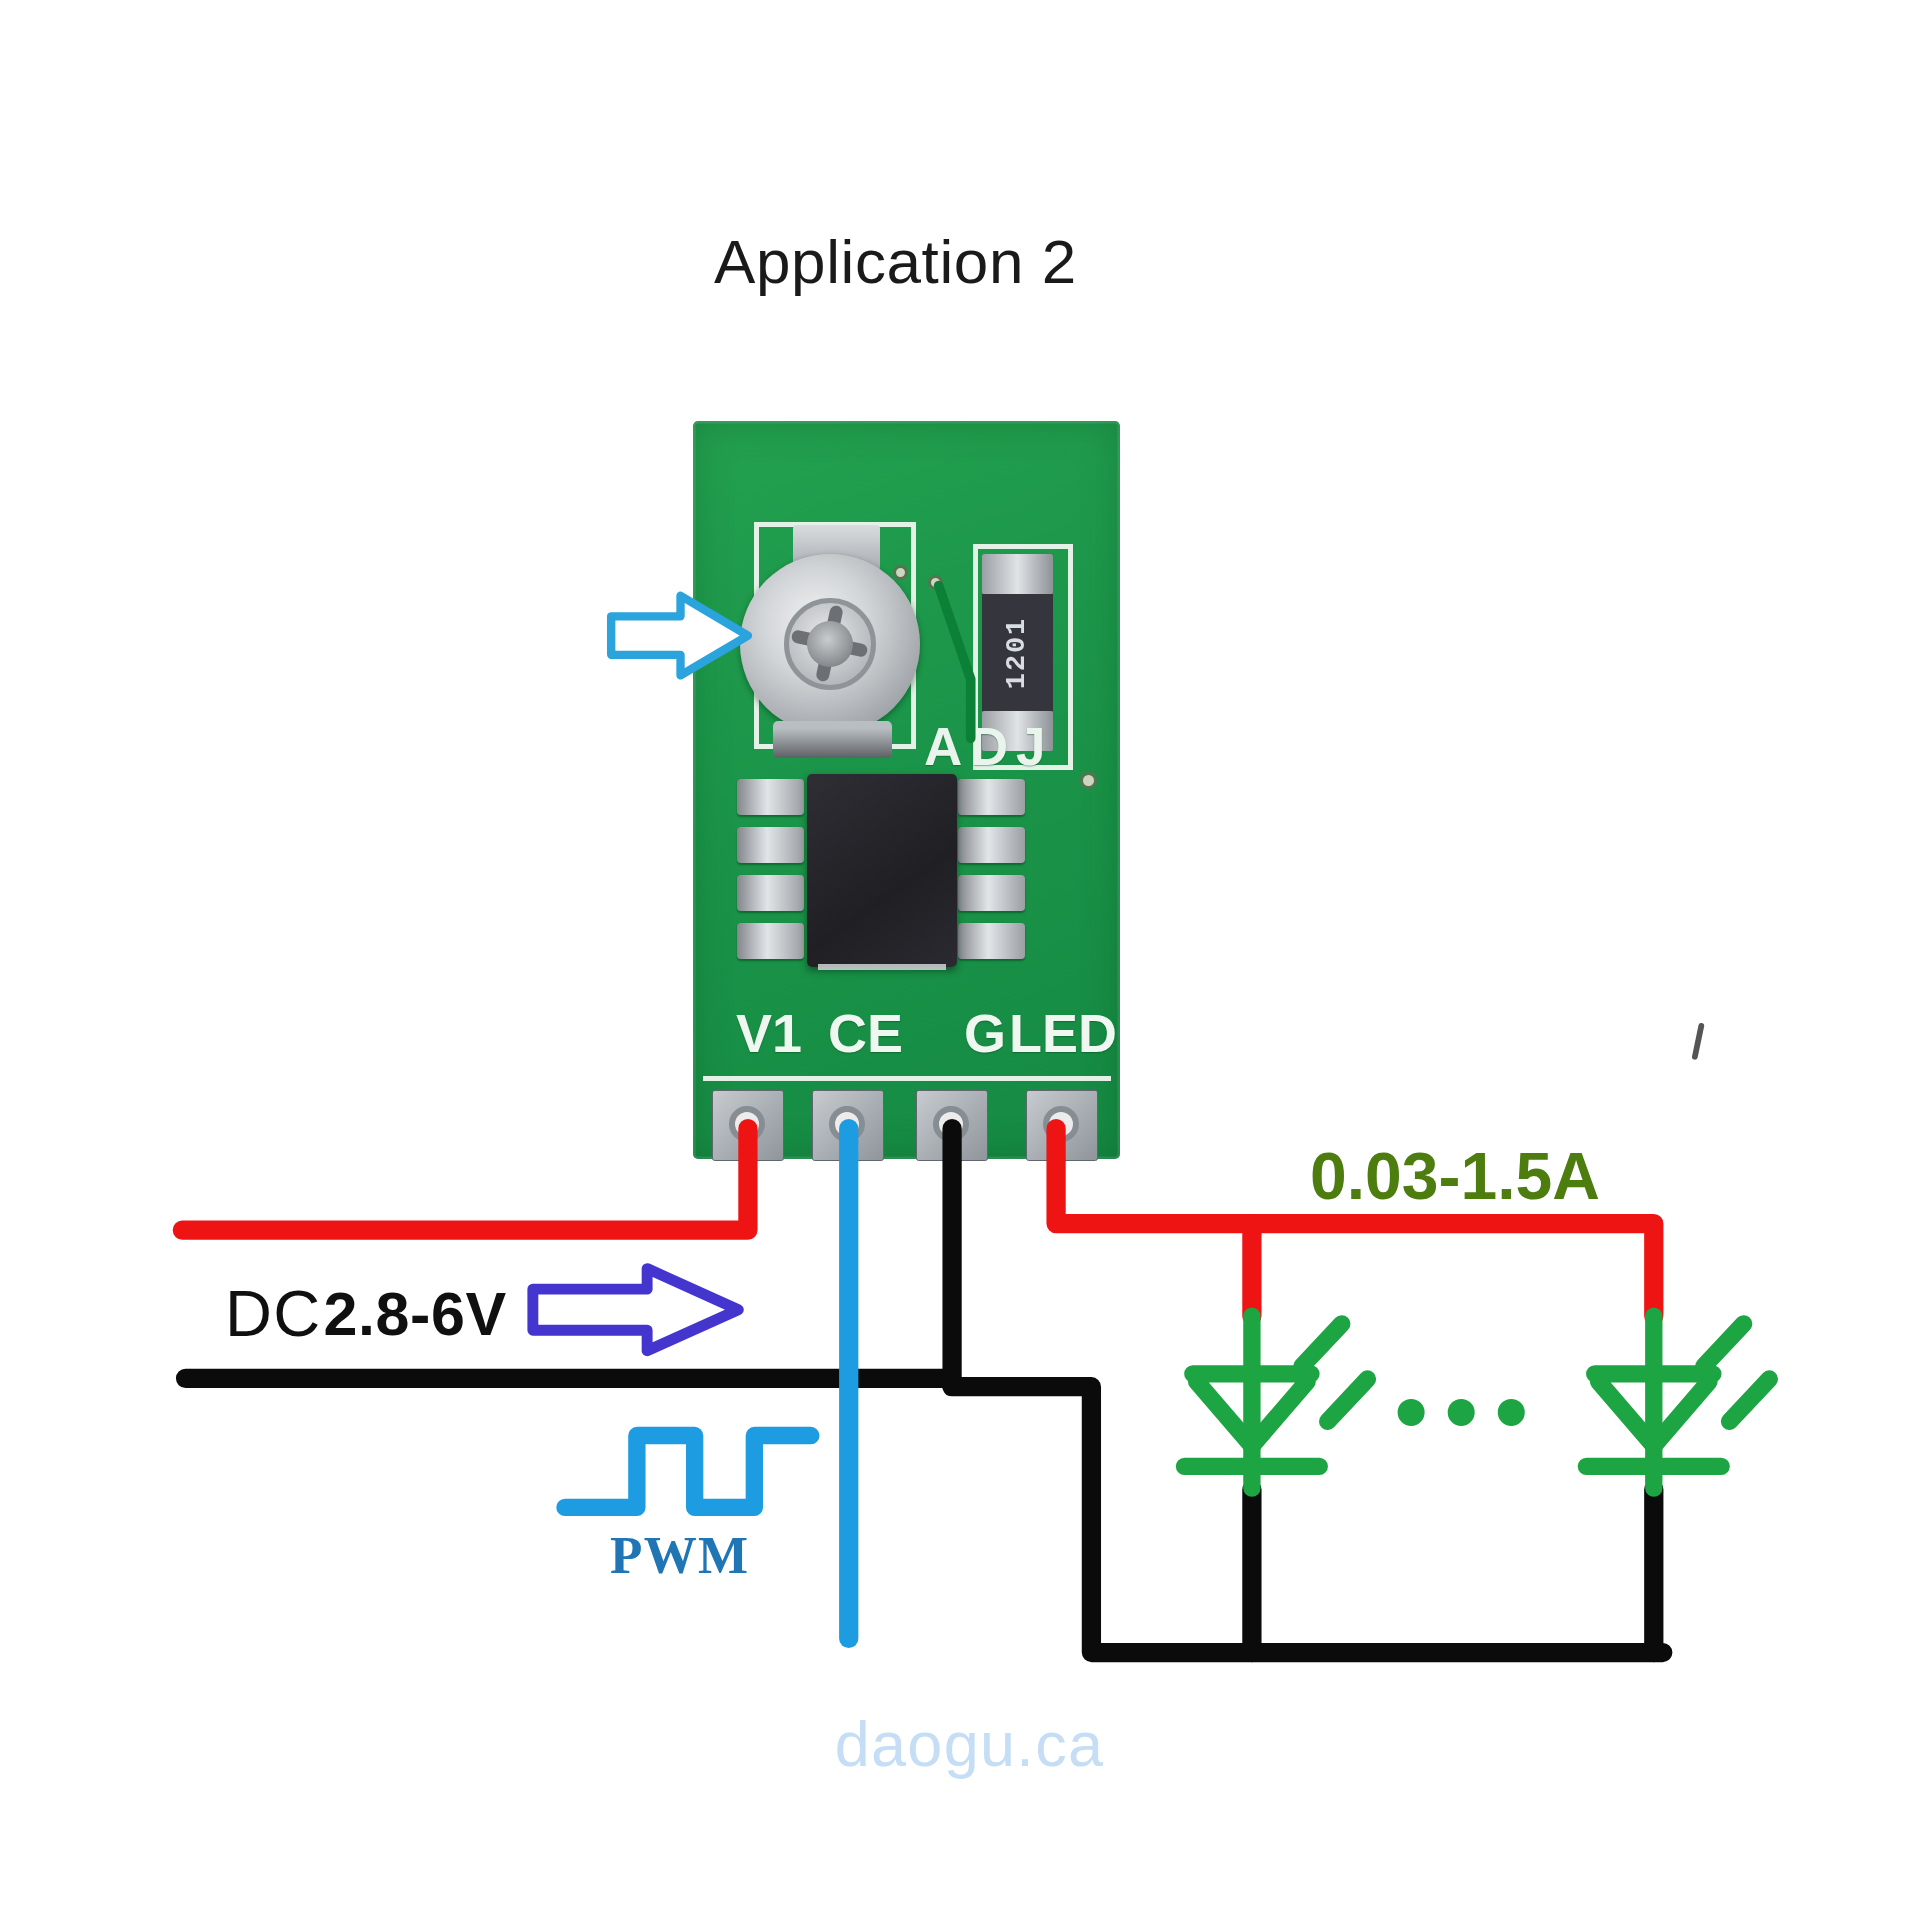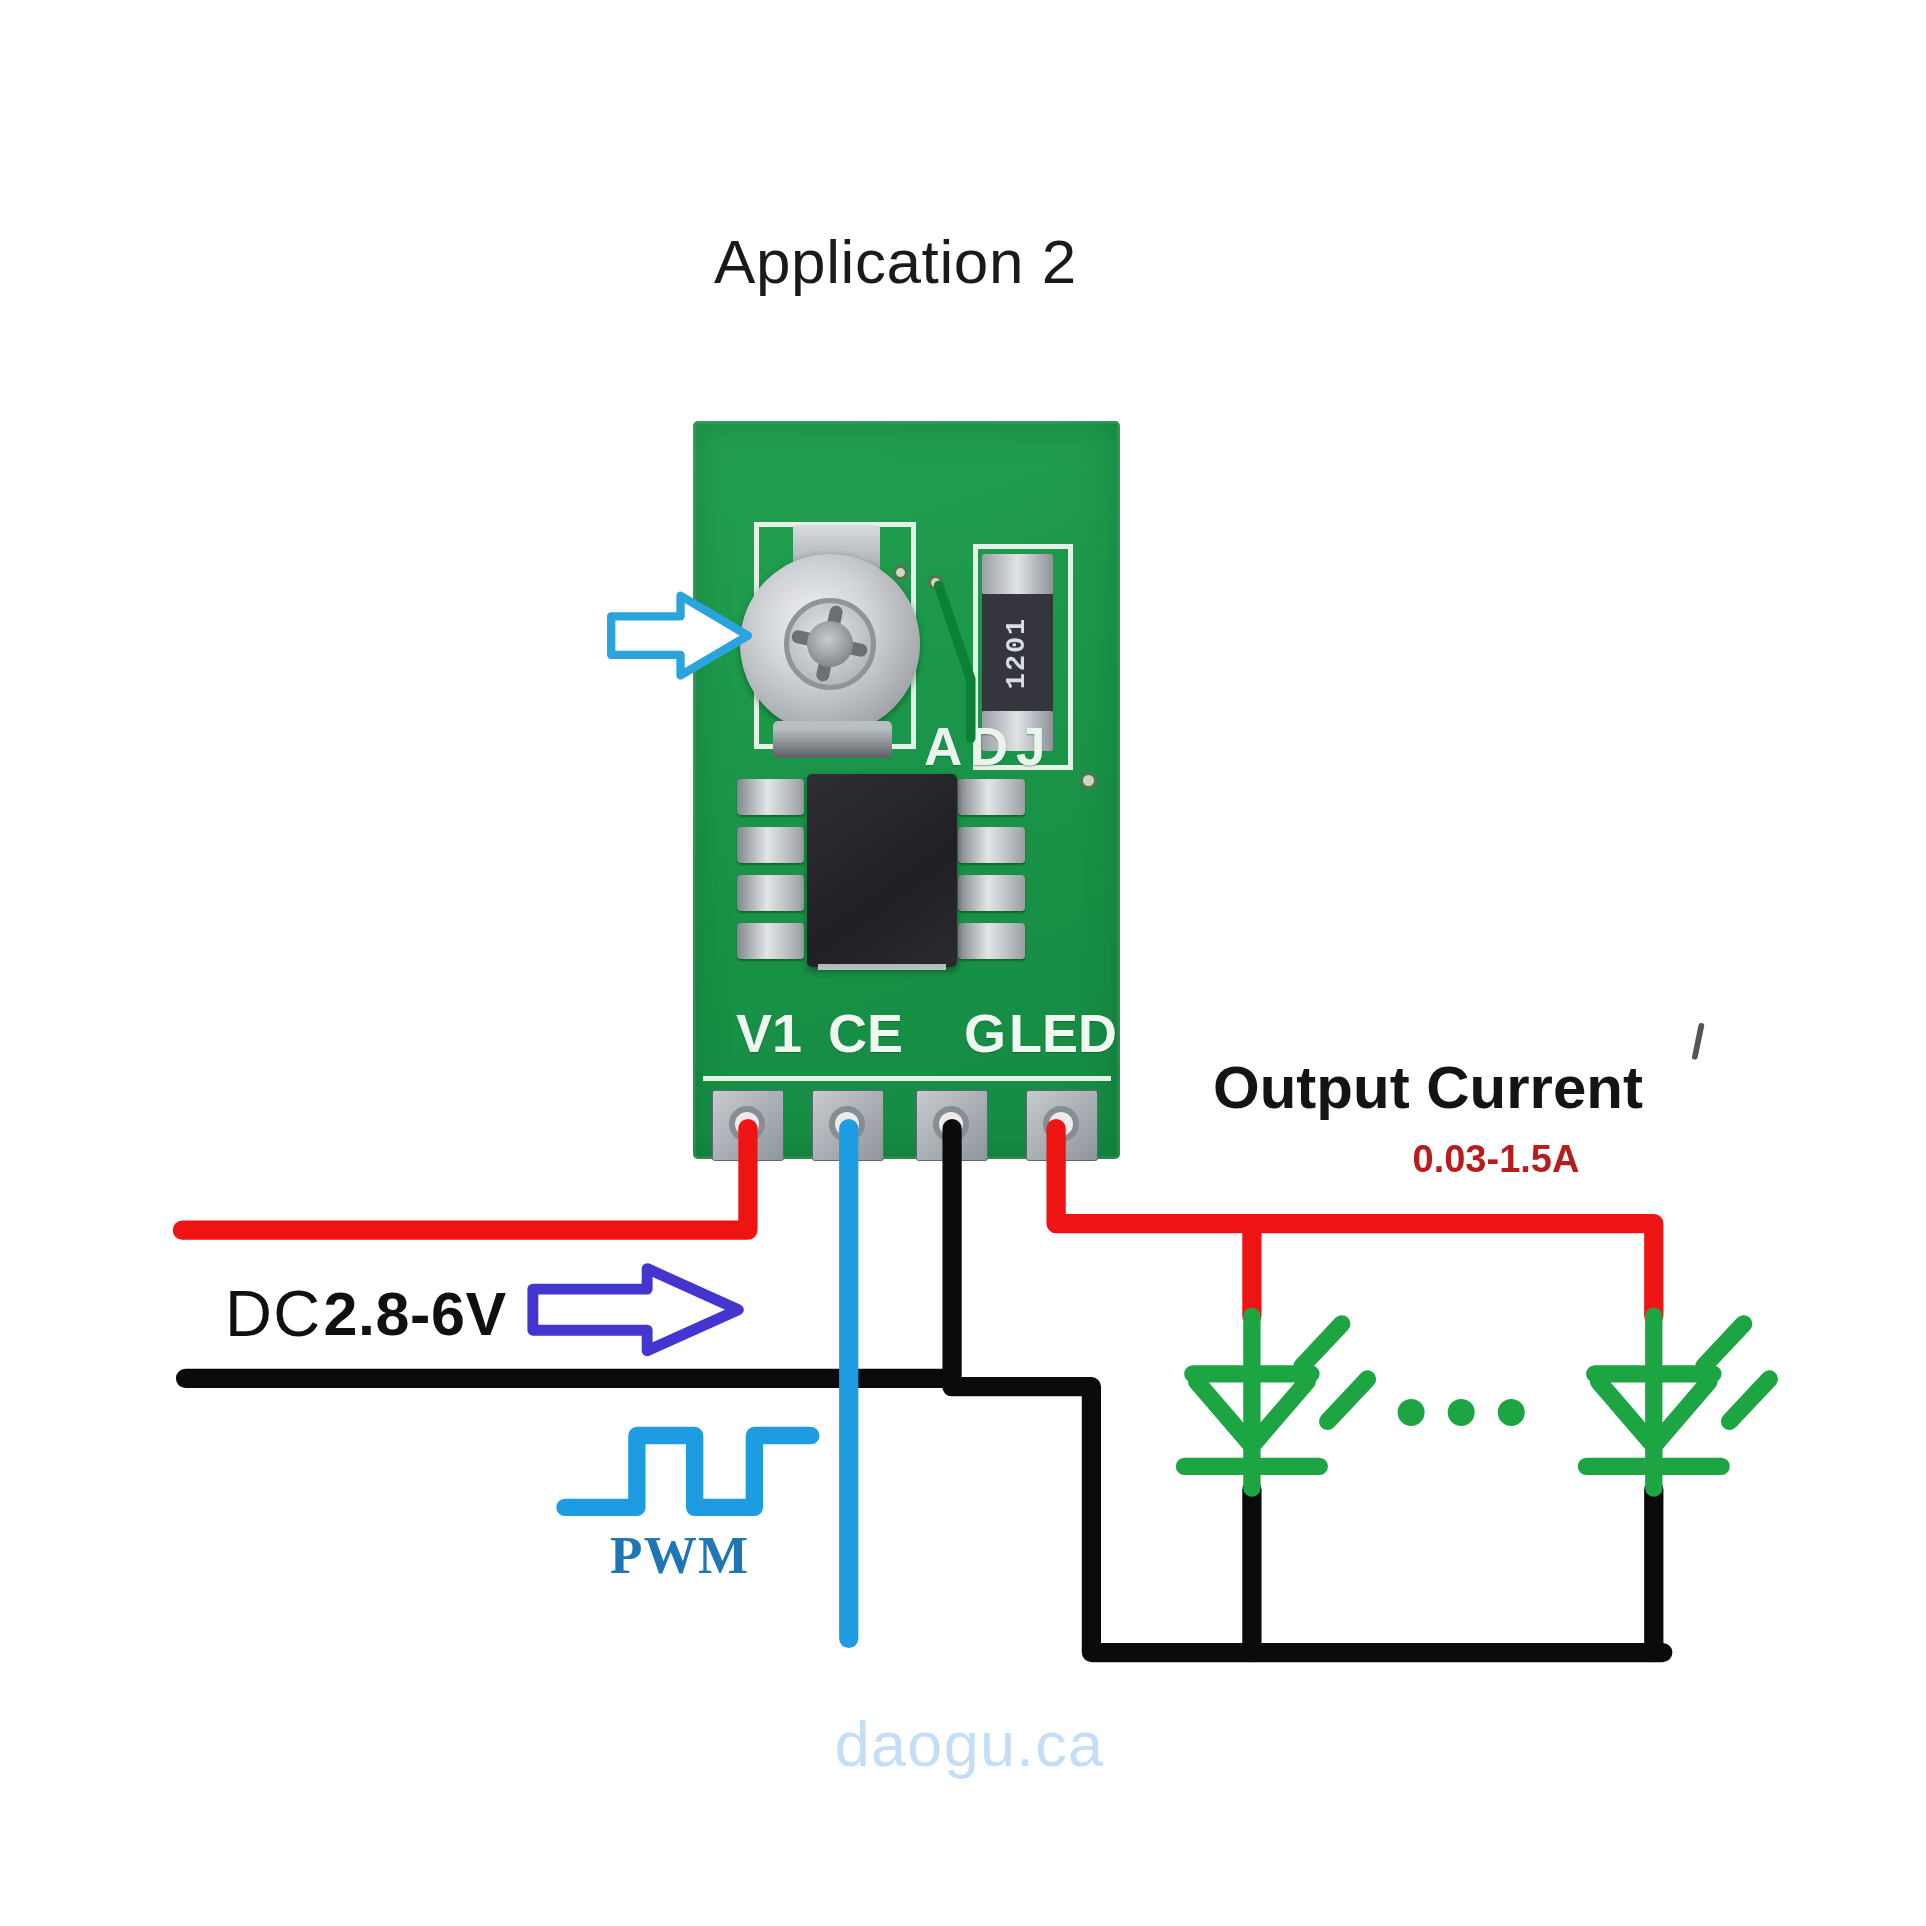--- a/index.html
+++ b/index.html
@@ -6,21 +6,21 @@
   #canvas{position:relative;width:1926px;height:1926px;background:#ffffff;overflow:hidden;
           font-family:"Liberation Sans",sans-serif;}
   .abs{position:absolute;}
   
   .title-line{position:absolute;text-align:center;color:#1a1a1a;font-size:62px;line-height:1.05;
               font-weight:400;letter-spacing:0.6px;}
   #title1{top:229px;left:0;width:1791px;}
   #title2{top:315px;left:0;width:1926px;}
   
   #out-cur{top:1053px;left:1181px;width:494px;text-align:center;font-size:60px;font-weight:800;color:#141414;}
-  #out-rng{top:1138px;left:1310px;width:372px;text-align:center;font-size:38px;font-weight:600;color:#b91c1c;}
+  #out-rng{top:1138px;left:1310px;width:372px;font-size:66px;font-weight:600;color:#4d7c0f;}
   #dc-wrap{top:1276px;left:225px;display:flex;align-items:center;gap:2px;color:#101010;}
   #dc-wrap .dc{font-size:65px;font-weight:400;letter-spacing:1.3px;}
   #dc-wrap .rng{font-size:61px;font-weight:800;letter-spacing:0.6px;}
   #pwm-lab{top:1525px;left:610px;width:141px;text-align:left;font-family:"Liberation Serif",serif;
            font-size:53px;font-weight:700;color:#2076b4;letter-spacing:1.3px;}
   #watermark{top:1708px;left:822px;width:295px;text-align:center;font-size:63px;font-weight:400;
              color:#c5def5;letter-spacing:1.3px;}
   
   #board{left:693px;top:421px;width:427px;height:738px;border-radius:5.1px;
          background:linear-gradient(160deg,#23a050 0%,#1b9549 45%,#158a43 100%);
@@ -169,21 +169,20 @@
       <path d="M 2654 2128 L 2716 2062 M 2694 2214 L 2756 2148" fill="none" stroke-width="27" stroke-linecap="round" stroke="#1da443"></path>
     </g>
 
     <polygon points="830,2008 1008,2008 1008,1976 1150,2040 1008,2104 1008,2072 830,2072" fill="#ffffff" stroke-width="17" stroke-linejoin="round" stroke="#4335cd"></polygon>
 
     <polygon points="952,960 1060,960 1060,928 1165,990 1060,1052 1060,1020 952,1020" fill="#ffffff" stroke-width="13" stroke-linejoin="round" stroke="#2ba3dc"></polygon>
 
     <path d="M 2650 1598 L 2640 1646" stroke="#555555" stroke-width="9" stroke-linecap="round"></path>
   </svg>
 
-  <div class="abs" id="out-cur">Output Current</div>
   <div class="abs" id="out-rng">0.03-1.5A</div>
 
   <div class="abs" id="dc-wrap">
     <span class="dc">DC</span>
     <span class="rng">2.8-6V</span>
   </div>
 
   <div class="abs" id="pwm-lab">PWM</div>
 
   <div class="abs" id="watermark">daogu.ca</div>

